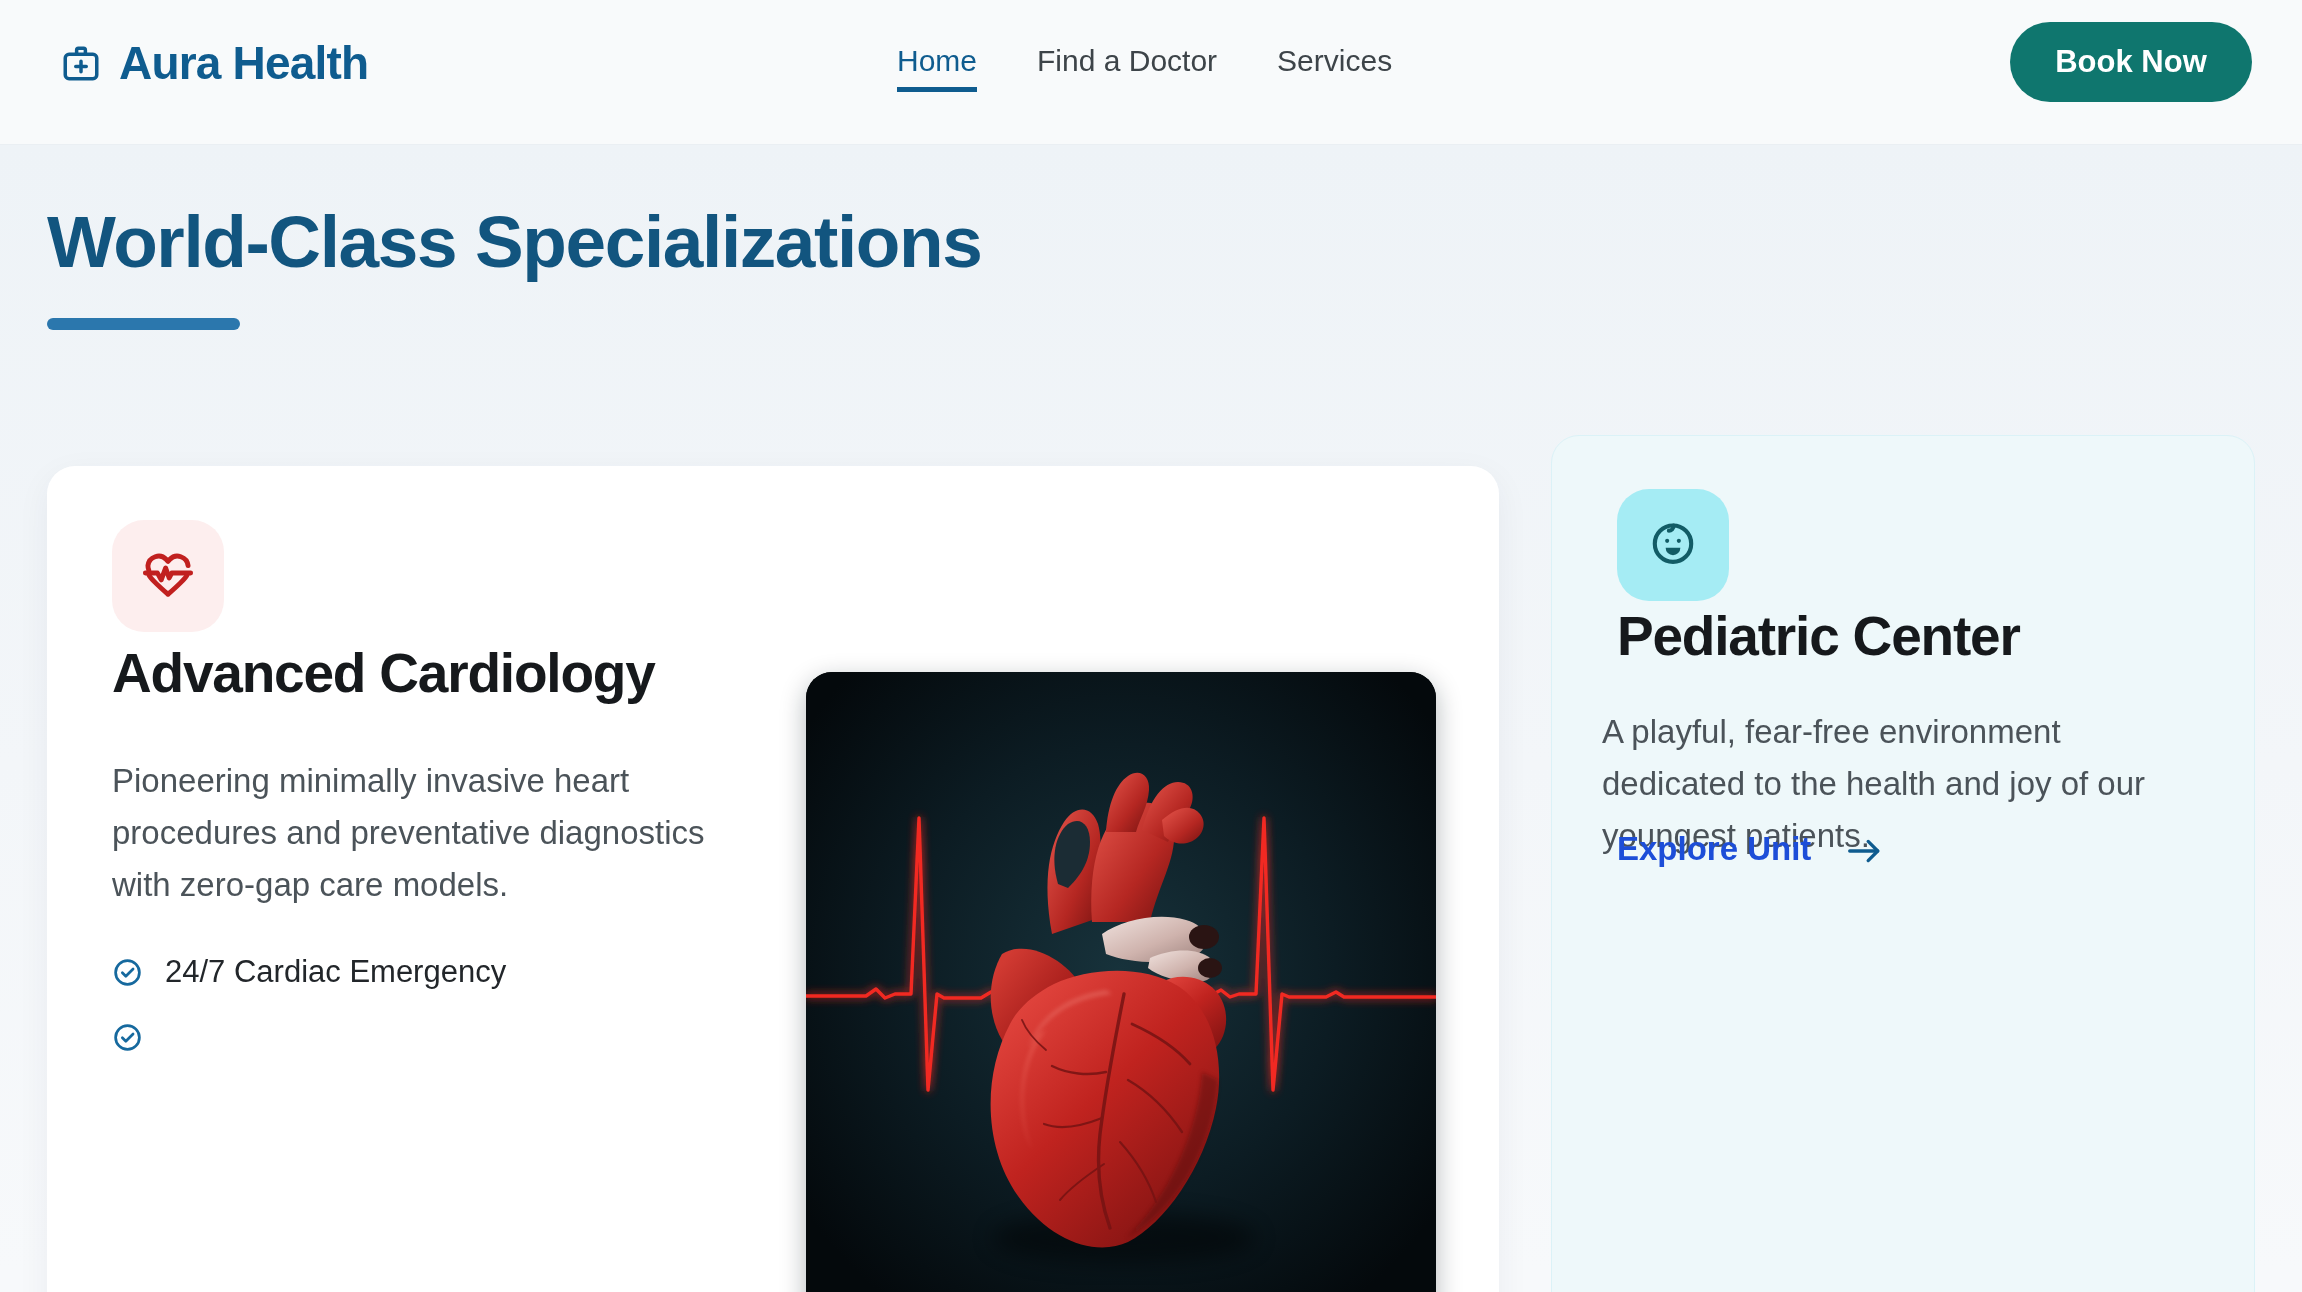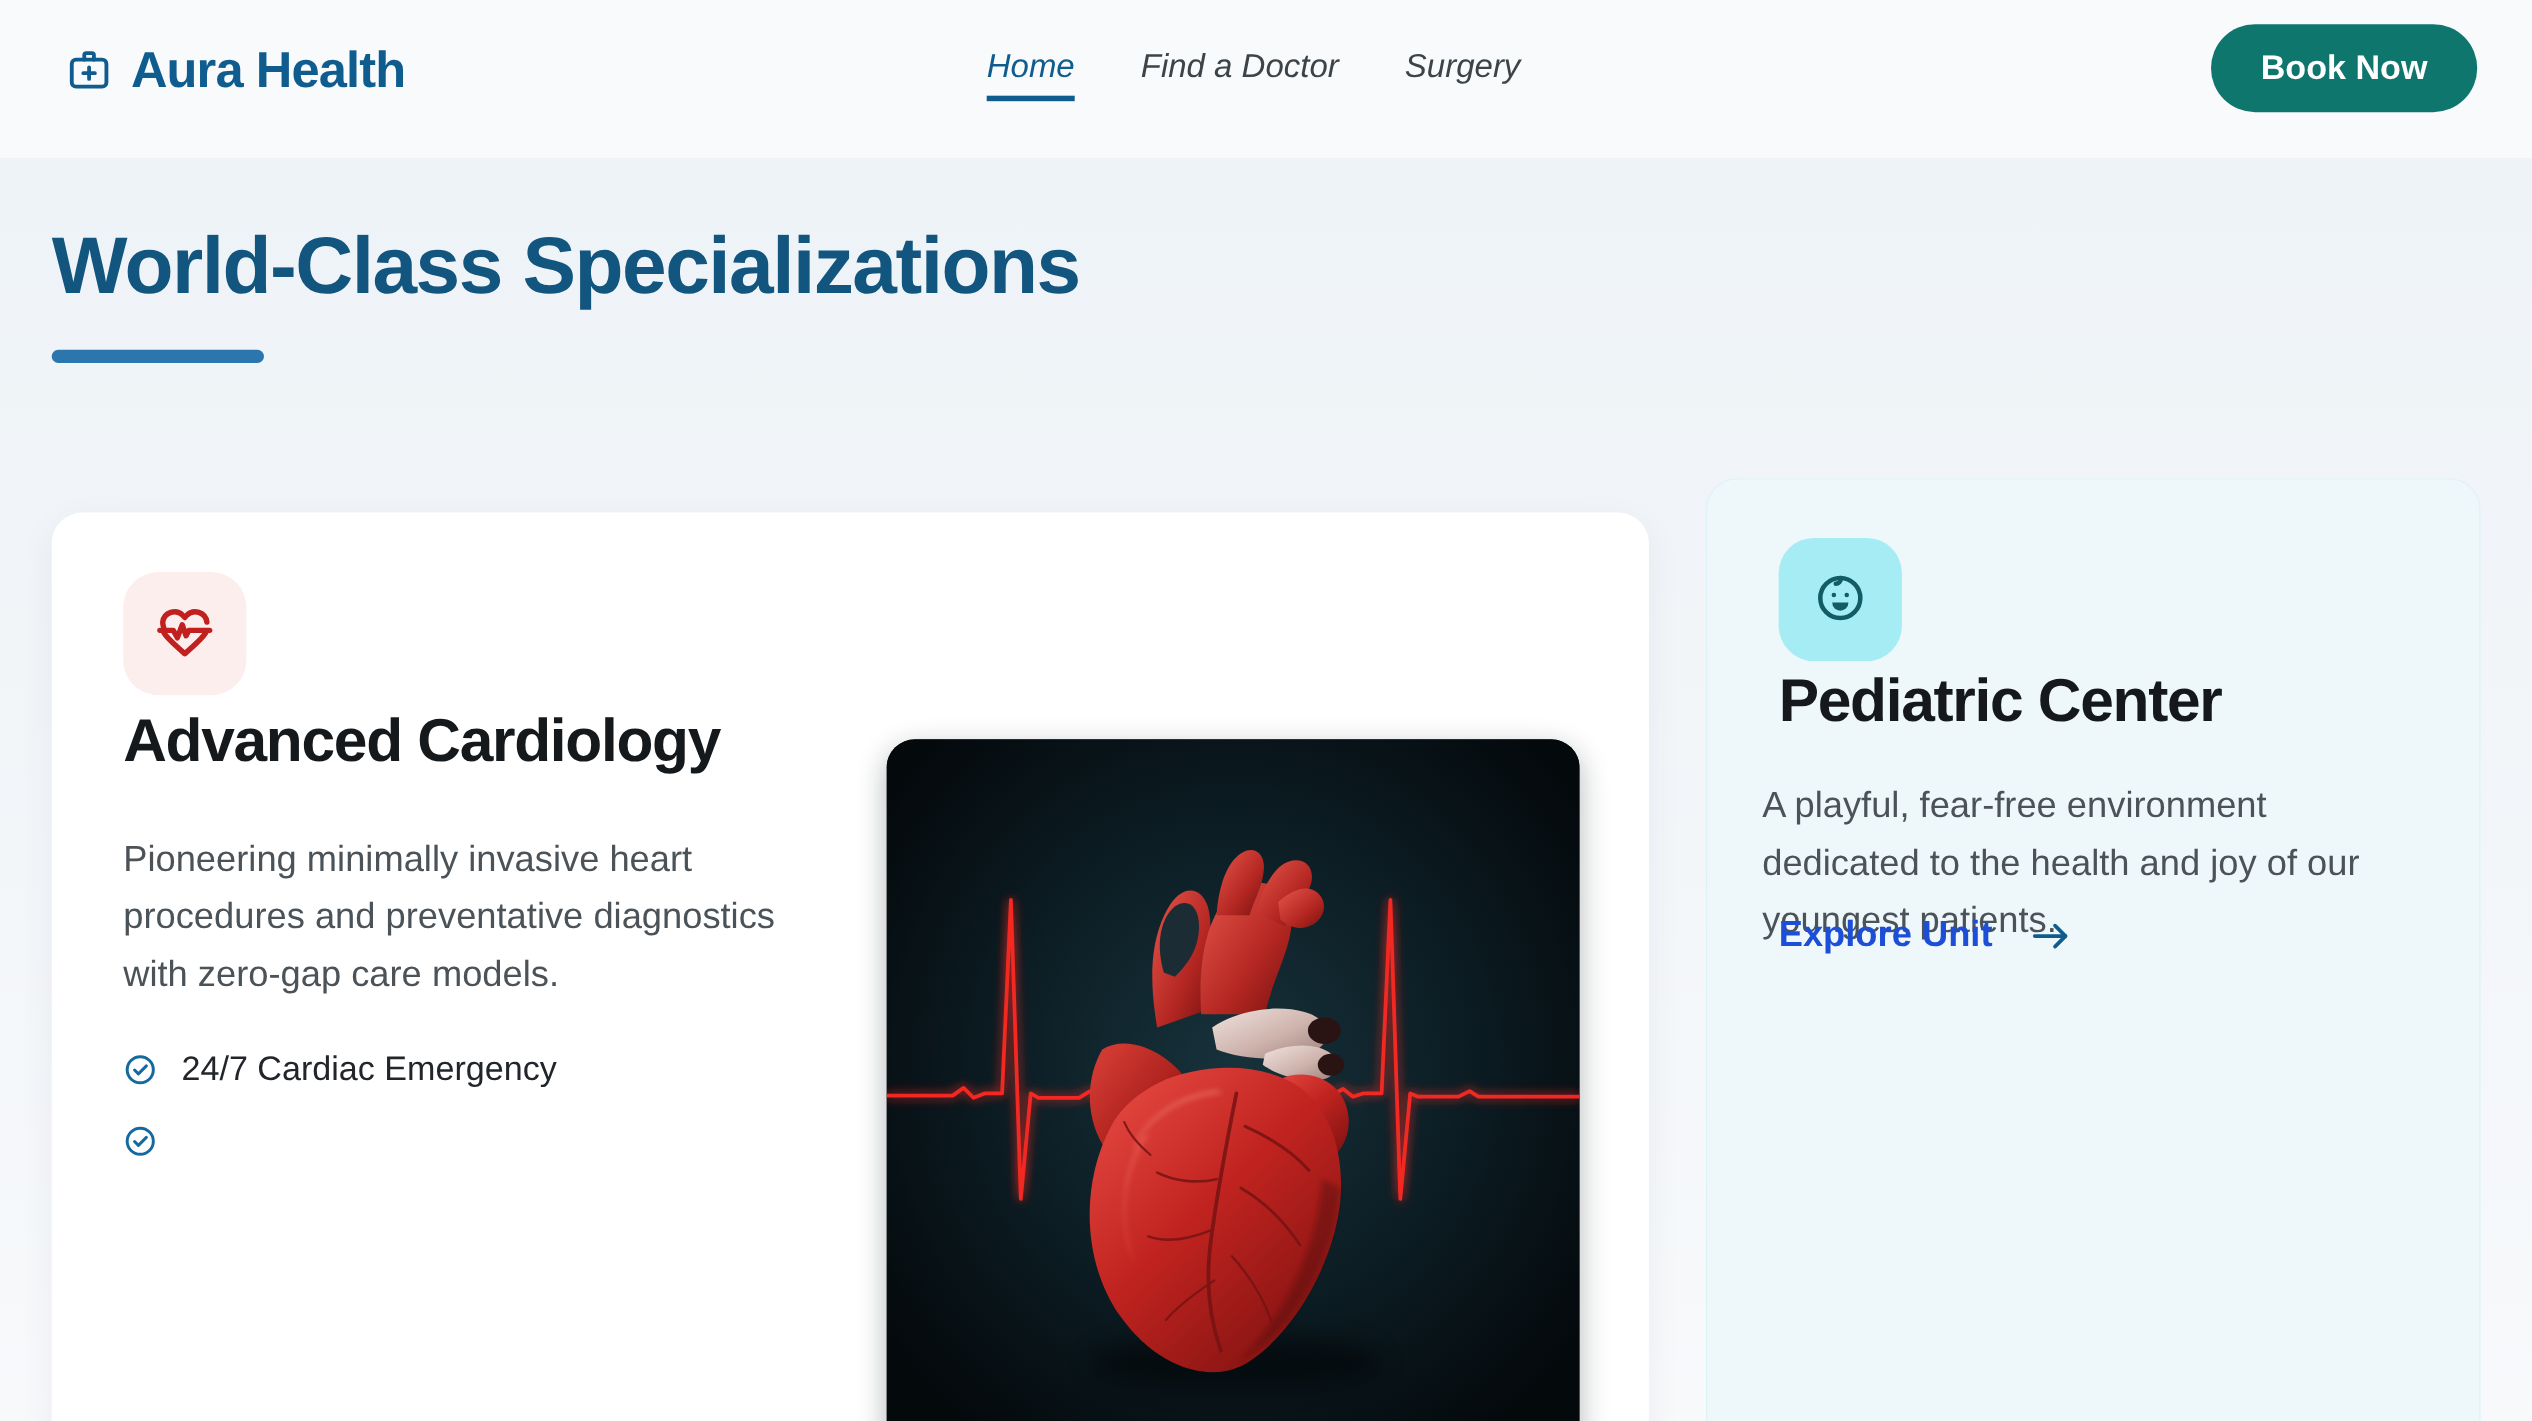--- a/index.html
+++ b/index.html
@@ -38,21 +38,21 @@
 
   #main-nav {
     position:absolute; left:897px; top:44px;
     display:flex; align-items:flex-start; gap:0px;
   }
   .nav-item {
     position:relative;
     font-size:30px; color:#3d4449;
     padding:0 0 14px 0;
     margin-right:60px;
-    cursor:pointer; white-space:nowrap;font-style:italic;
+    cursor:pointer; white-space:nowrap;
   }
   .nav-item:last-child { margin-right:0; }
   .nav-item.active { color:#0f5c8f; }
   .nav-item.active::after {
     content:""; position:absolute;
     left:0; right:0; bottom:0;
     height:5px; background:#0f5c8f;
   }
 
   #book-now {
@@ -186,21 +186,21 @@
           <path d="M9.5 7V4.6a1 1 0 0 1 1-1h3a1 1 0 0 1 1 1V7"></path>
           <path d="M12 11v6M9 14h6"></path>
         </svg>
       </span>
       <span class="brand-name">Aura Health</span>
     </div>
 
     <nav id="main-nav">
       <span class="nav-item active">Home</span>
       <span class="nav-item">Find a Doctor</span>
-      <span class="nav-item">Surgery</span>
+      <span class="nav-item">Services</span>
     </nav>
 
     <button id="book-now">Book Now</button>
   </div>
 
   <div id="body-wrap">
 
     <h1 id="page-title">World-Class Specializations</h1>
     <div id="title-accent"></div>
 

